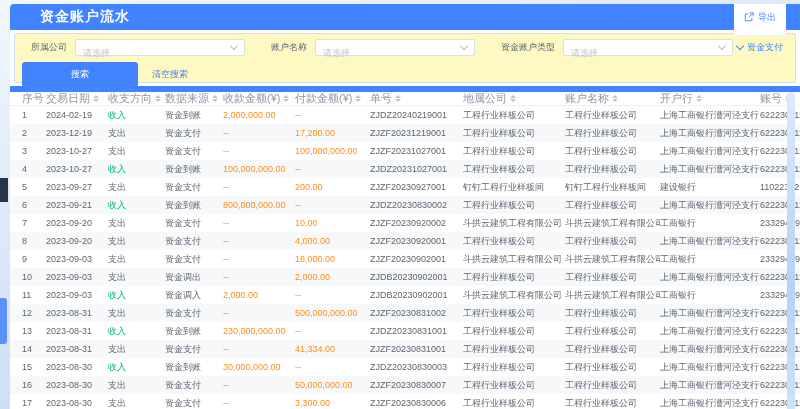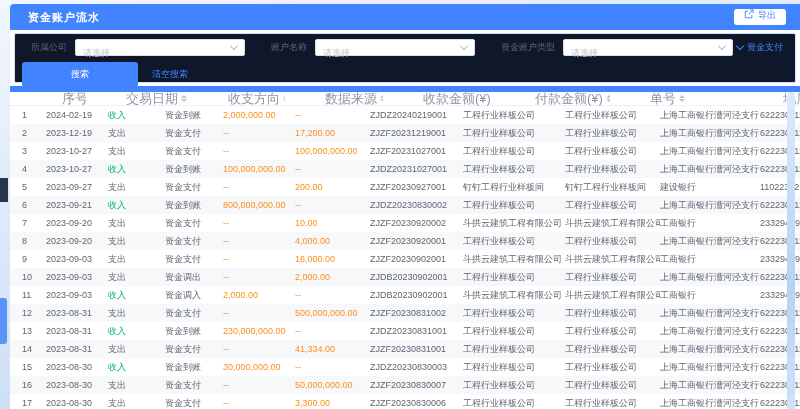--- a/index.html
+++ b/index.html
@@ -8,28 +8,28 @@
     background:linear-gradient(165deg,#f2f7fd 0%,#d8e6f8 45%,#bfd3f0 100%);}
   .artifact-a{position:absolute;left:0;top:178px;width:8px;height:24px;background:#25354d;}
   .artifact-b{position:absolute;left:0;top:298px;width:7px;height:46px;background:#5a93f7;border-radius:0 3px 3px 0;}
 
   .panel{position:absolute;left:10px;top:4px;width:790px;height:405px;background:#ffffff;
     border-radius:4px 0 0 0;overflow:hidden;}
 
   
   .topbar{height:26px;background:#4283ff;display:flex;align-items:center;
     justify-content:space-between;padding:0 14px;}
-  .topbar h1{margin:4px;font-size:11px;font-weight:bold;color:#ffffff;letter-spacing:1px;}
-  .export-btn{display:flex;gap:4px;height:16px;padding:0 10px;
+  .topbar h1{margin:16px;font-size:14px;font-weight:bold;color:#ffffff;letter-spacing:1px;}
+  .export-btn{display:flex;align-items:center;gap:4px;height:36px;padding:0 10px;
     background:#ffffff;color:#4283ff;border:none;border-radius:3px;font-size:9px;cursor:pointer;}
   .export-btn svg{display:block;}
 
   
   .filter-card{margin:3px 4px 0 4px;height:50px;border:1px solid #cfdfff;border-radius:2px;
-    box-sizing:border-box;background:#0f172a;}
+    box-sizing:border-box;background:#fef9c3;}
   .filter-row{display:flex;align-items:center;padding:5px 10px 0 16px;}
   .filter-item{display:flex;align-items:center;}
   .filter-item + .filter-item{margin-left:26px;}
   .filter-item label{font-size:9px;color:#5e6470;margin-right:8px;white-space:nowrap;}
   .select{height:17px;border:1px solid #dcdfe6;border-radius:2px;background:#fff;
     display:flex;align-items:center;justify-content:space-between;padding:0 7px;
     box-sizing:border-box;cursor:pointer;}
   .sel-company{width:170px;} .sel-account{width:160px;} .sel-type{width:170px;}
   .placeholder{font-size:9px;color:#c0c4cc;margin-top:11px;}
   .chev{width:5px;height:5px;border-right:1px solid #b6bcc6;border-bottom:1px solid #b6bcc6;
@@ -41,22 +41,22 @@
   .search-btn{width:116px;height:25px;background:#4283ff;color:#fff;border:none;
     border-radius:3px;font-size:9px;cursor:pointer;}
   .clear-link{margin-left:14px;color:#4283ff;font-size:9px;cursor:pointer;text-decoration:none;}
 
   .divider{height:6px;background:#4283ff;margin-top:3px;}
 
   
   .table-wrap{position:relative;}
   .thead{display:flex;height:14px;align-items:center;background:#ffffff;
     border-bottom:1px solid #eef0f4;box-sizing:border-box;}
-  .th{display:flex;align-items:center;gap:3px;font-size:13px;color:#8f96a3;
-    overflow:hidden;white-space:nowrap;box-sizing:border-box;flex:0 0 auto;margin-left:40px;}
+  .th{display:flex;align-items:center;gap:3px;font-size:11px;color:#8f96a3;
+    overflow:hidden;white-space:nowrap;box-sizing:border-box;flex:0 0 auto;}
   .sort{display:inline-flex;flex-direction:column;align-items:center;}
   .sort i{display:block;width:0;height:0;border-left:3px solid transparent;border-right:3px solid transparent;}
   .sort .up{border-bottom:3px solid #c0c4cc;margin-bottom:1px;}
   .sort .down{border-top:3px solid #c0c4cc;}
   .tr{display:flex;height:18px;align-items:center;cursor:pointer;}
   .tr:nth-child(even){background:#f7f8fa;}
   .td{font-size:9px;color:#5e6470;overflow:hidden;white-space:nowrap;
     box-sizing:border-box;flex:0 0 auto;}
   .c0{width:36px;padding-left:12px;} .c1{width:62px;} .c2{width:57px;} .c3{width:58px;}
   .c4{width:72px;} .c5{width:75px;} .c6{width:93px;} .c7{width:102px;} .c8{width:95px;}

